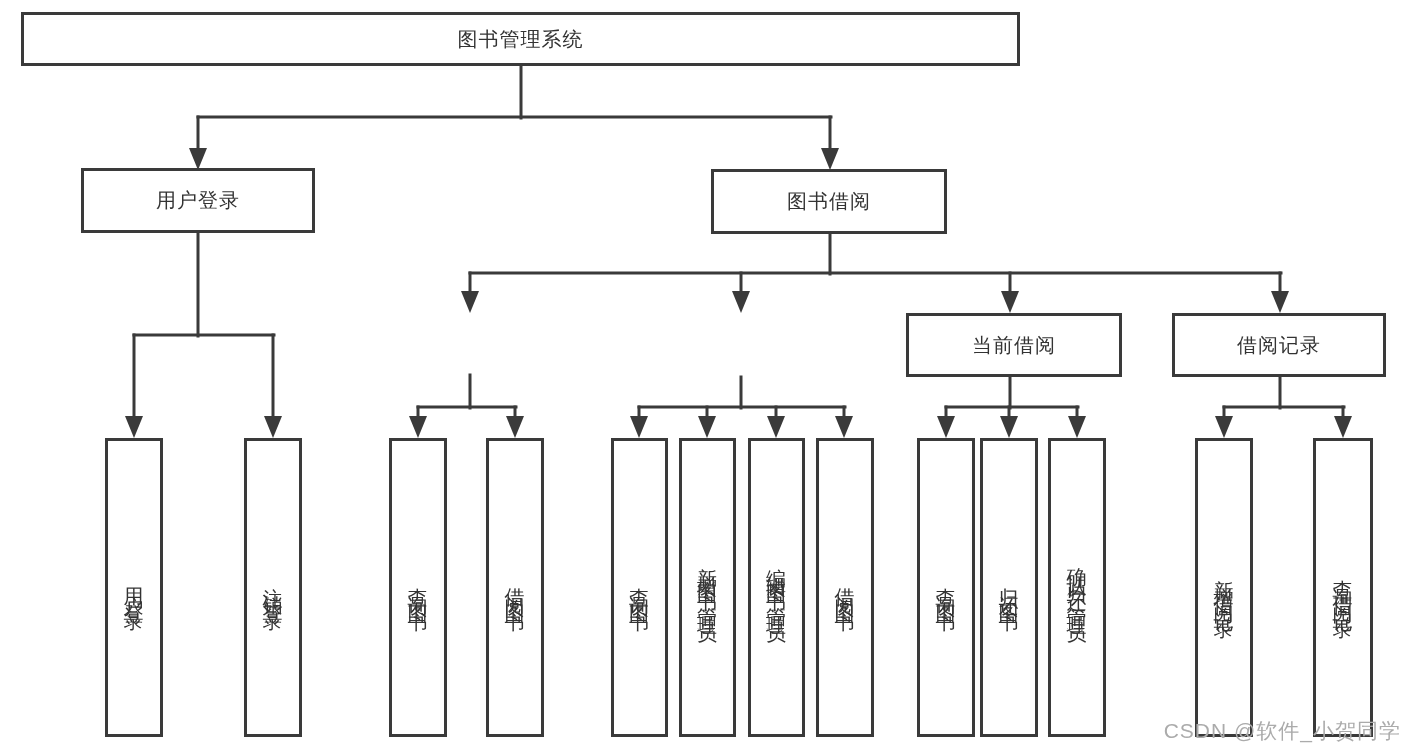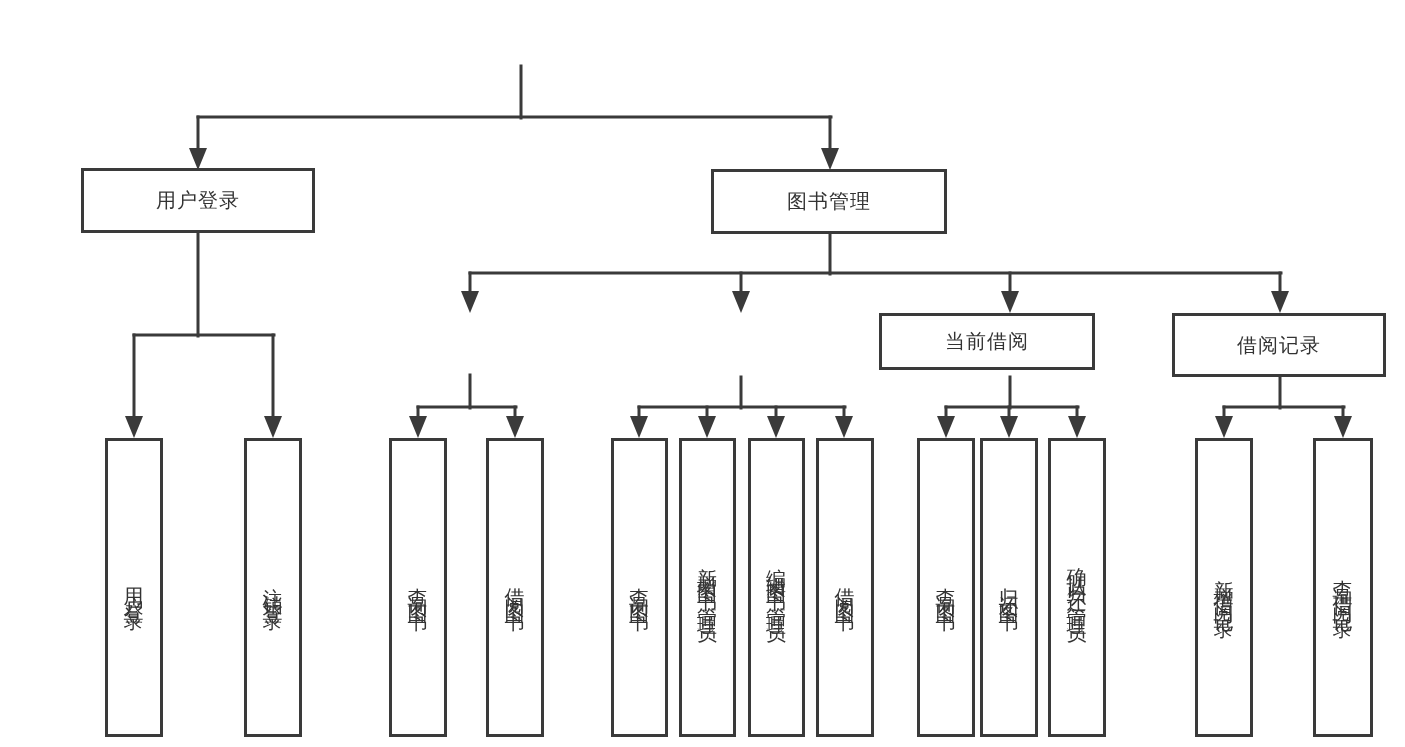--- a/index.html
+++ b/index.html
@@ -80,29 +80,32 @@
       <polygon points="767,416 785,416 776,438"></polygon>
       <polygon points="835,416 853,416 844,438"></polygon>
       <polygon points="937,416 955,416 946,438"></polygon>
       <polygon points="1000,416 1018,416 1009,438"></polygon>
       <polygon points="1068,416 1086,416 1077,438"></polygon>
       <polygon points="1215,416 1233,416 1224,438"></polygon>
       <polygon points="1334,416 1352,416 1343,438"></polygon>
     </g>
   </svg>
 
+  <div class="node nh" style="left:21px;top:12px;width:999px;height:54px">
+    <span class="lbl">图书管理系统</span>
+  </div>
 
   <div class="node nh" style="left:81px;top:168px;width:234px;height:65px">
     <span class="lbl">用户登录</span>
   </div>
   <div class="node nh" style="left:711px;top:169px;width:236px;height:65px">
-    <span class="lbl">图书管理</span>
+    <span class="lbl">图书借阅</span>
   </div>
 
-  <div class="node nh" style="left:879px;top:313px;width:216px;height:57px">
+  <div class="node nh" style="left:906px;top:313px;width:216px;height:64px">
     <span class="lbl">当前借阅</span>
   </div>
   <div class="node nh" style="left:1172px;top:313px;width:214px;height:64px">
     <span class="lbl">借阅记录</span>
   </div>
 
   <div class="node nv" style="left:105px;top:438px;width:58px;height:299px">
     <span class="lbl">用户登录</span>
   </div>
   <div class="node nv" style="left:244px;top:438px;width:58px;height:299px">
@@ -139,14 +142,15 @@
     <span class="lbl">确认归还（管理员）</span>
   </div>
 
   <div class="node nv" style="left:1195px;top:438px;width:58px;height:299px">
     <span class="lbl">新增借阅记录</span>
   </div>
   <div class="node nv" style="left:1313px;top:438px;width:60px;height:299px">
     <span class="lbl">查询借阅记录</span>
   </div>
 
+  <div class="watermark">CSDN @软件_小贺同学</div>
 
 </div>
 
 </body></html>

